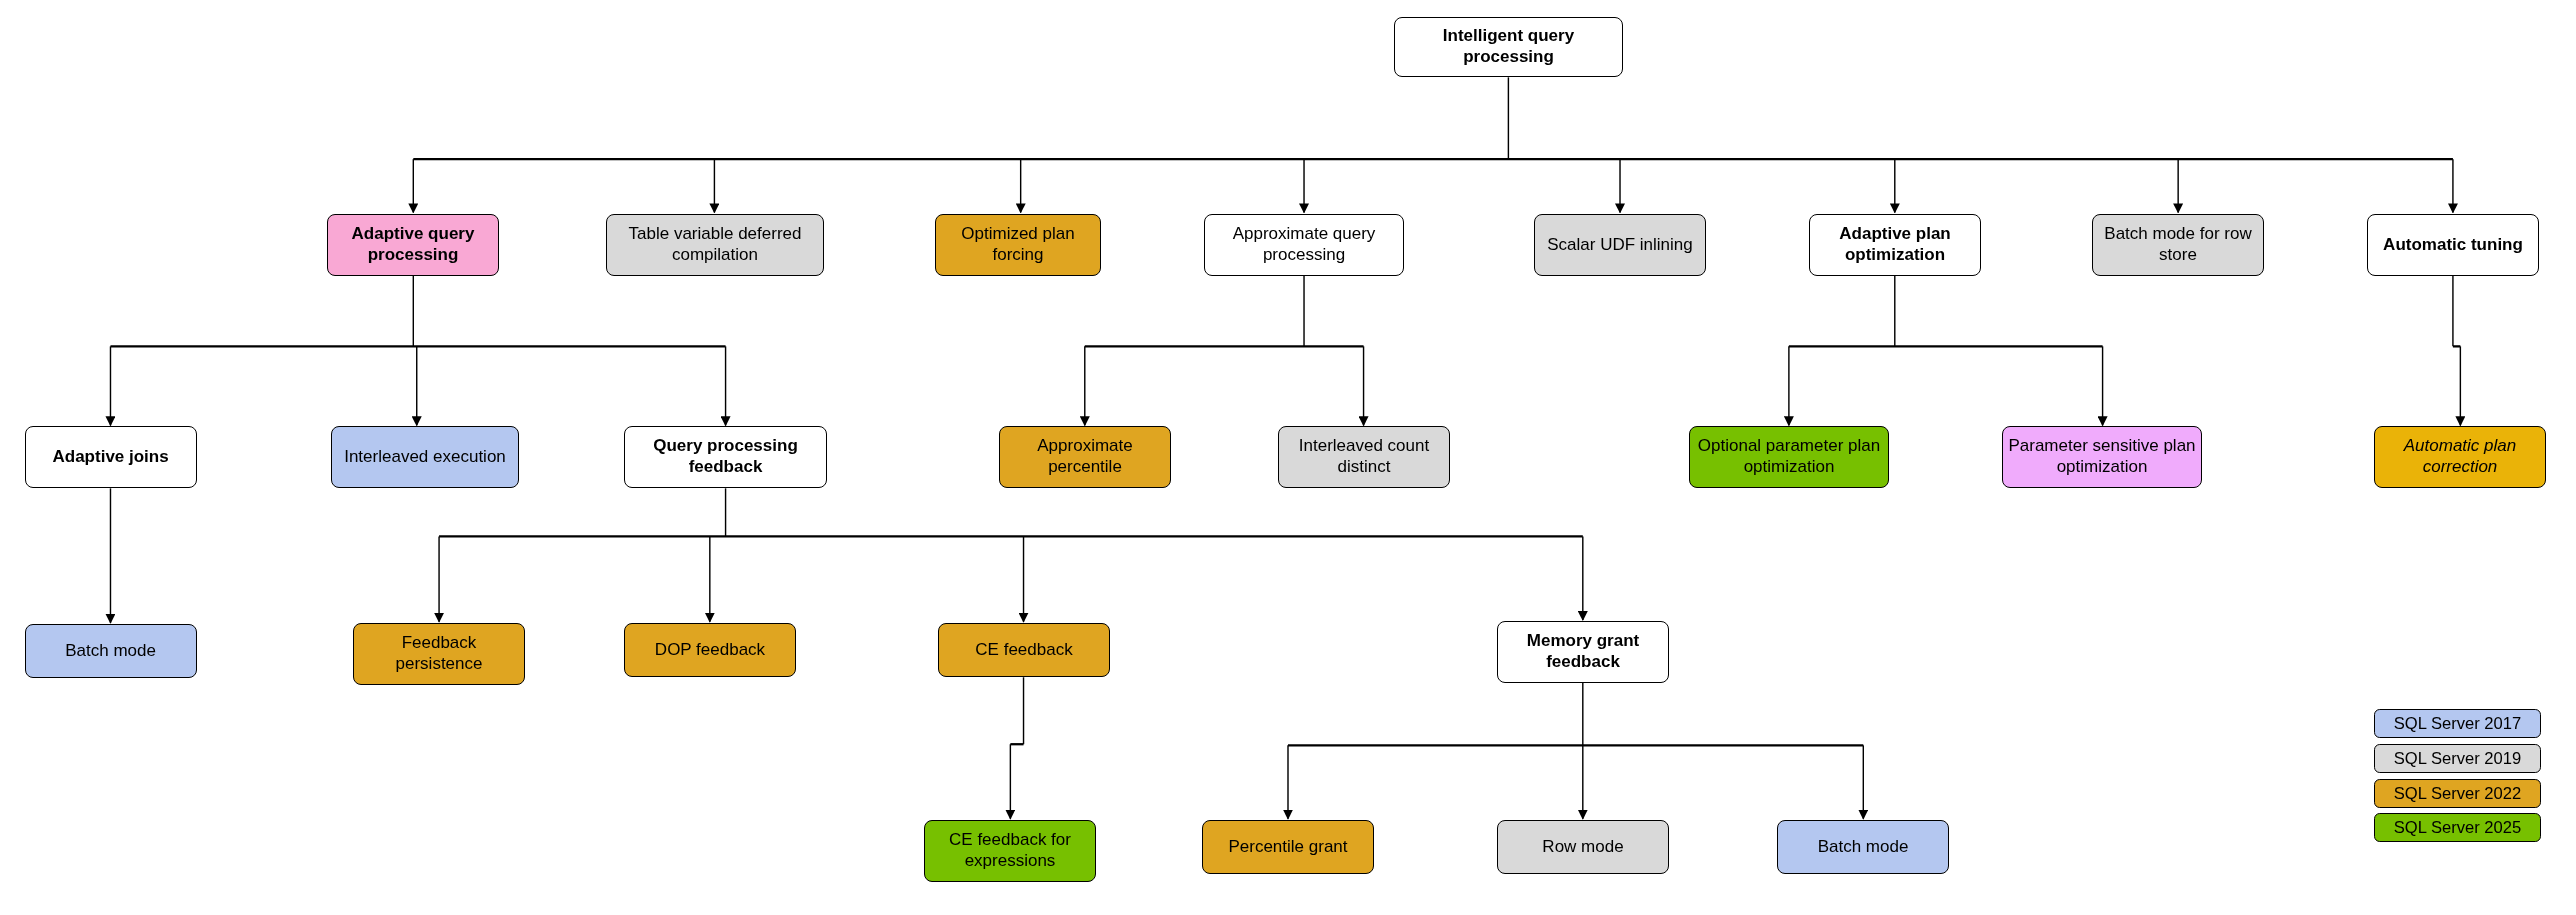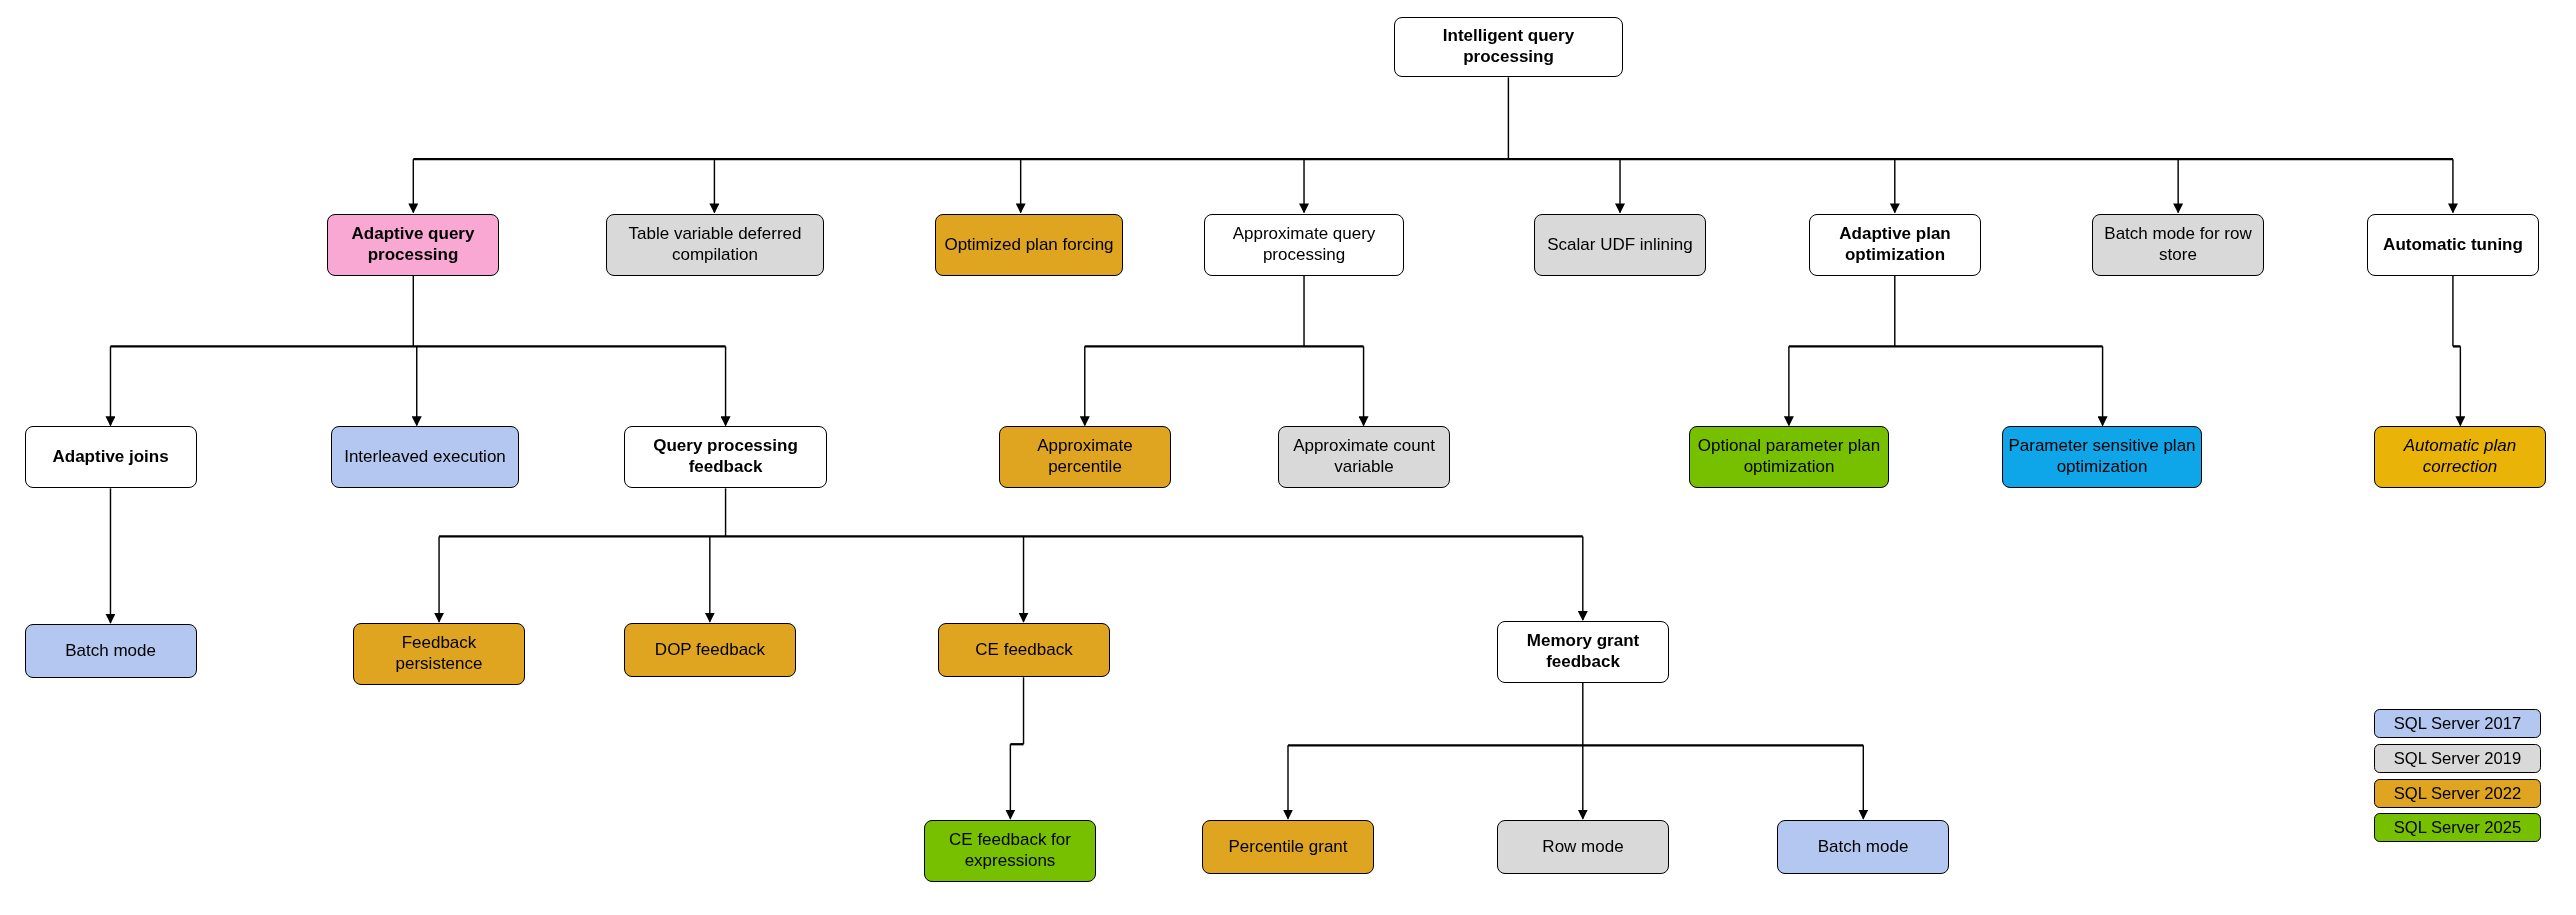--- a/index.html
+++ b/index.html
@@ -109,21 +109,21 @@
   <div id="nodes-layer">
       <div class="node bold" style="left: 1394px; top: 17px; width: 229px; height: 60px; background: rgb(255, 255, 255);">
         <span>Intelligent query processing</span>
       </div>
       <div class="node bold" style="left: 327px; top: 214px; width: 172px; height: 62px; background: #f9a8d4;">
         <span>Adaptive query processing</span>
       </div>
       <div class="node" style="left: 606px; top: 214px; width: 218px; height: 62px; background: rgb(217, 217, 217);">
         <span>Table variable deferred compilation</span>
       </div>
-      <div class="node" style="left: 935px; top: 214px; width: 188px; height: 62px; background: rgb(223, 165, 33);">
+      <div class="node" style="left: 935px; top: 214px; width: 166px; height: 62px; background: rgb(223, 165, 33);">
         <span>Optimized plan forcing</span>
       </div>
       <div class="node" style="left: 1204px; top: 214px; width: 200px; height: 62px; background: rgb(255, 255, 255);">
         <span>Approximate query processing</span>
       </div>
       <div class="node" style="left: 1534px; top: 214px; width: 172px; height: 62px; background: rgb(217, 217, 217);">
         <span>Scalar UDF inlining</span>
       </div>
       <div class="node bold" style="left: 1809px; top: 214px; width: 172px; height: 62px; background: rgb(255, 255, 255);">
         <span>Adaptive plan optimization</span>
@@ -140,26 +140,26 @@
       <div class="node" style="left: 331px; top: 426px; width: 188px; height: 62px; background: rgb(180, 199, 240);">
         <span>Interleaved execution</span>
       </div>
       <div class="node bold" style="left: 624px; top: 426px; width: 203px; height: 62px; background: rgb(255, 255, 255);">
         <span>Query processing feedback</span>
       </div>
       <div class="node" style="left: 999px; top: 426px; width: 172px; height: 62px; background: rgb(223, 165, 33);">
         <span>Approximate percentile</span>
       </div>
       <div class="node" style="left: 1278px; top: 426px; width: 172px; height: 62px; background: rgb(217, 217, 217);">
-        <span>Approximate count variable</span>
+        <span>Interleaved count distinct</span>
       </div>
       <div class="node" style="left: 1689px; top: 426px; width: 200px; height: 62px; background: rgb(119, 192, 0);">
         <span>Optional parameter plan optimization</span>
       </div>
-      <div class="node" style="left: 2002px; top: 426px; width: 200px; height: 62px; background: #0ea5e9;">
+      <div class="node" style="left: 2002px; top: 426px; width: 200px; height: 62px; background: #f0abfc;">
         <span>Parameter sensitive plan optimization</span>
       </div>
       <div class="node" style="left: 2374px; top: 426px; width: 172px; height: 62px; background: #eab308; font-style: italic;">
         <span>Automatic plan correction</span>
       </div>
       <div class="node" style="left: 24.6px; top: 624px; width: 172px; height: 54px; background: rgb(180, 199, 240);">
         <span>Batch mode</span>
       </div>
       <div class="node" style="left: 353px; top: 623px; width: 172px; height: 62px; background: rgb(223, 165, 33);">
         <span>Feedback persistence</span>

